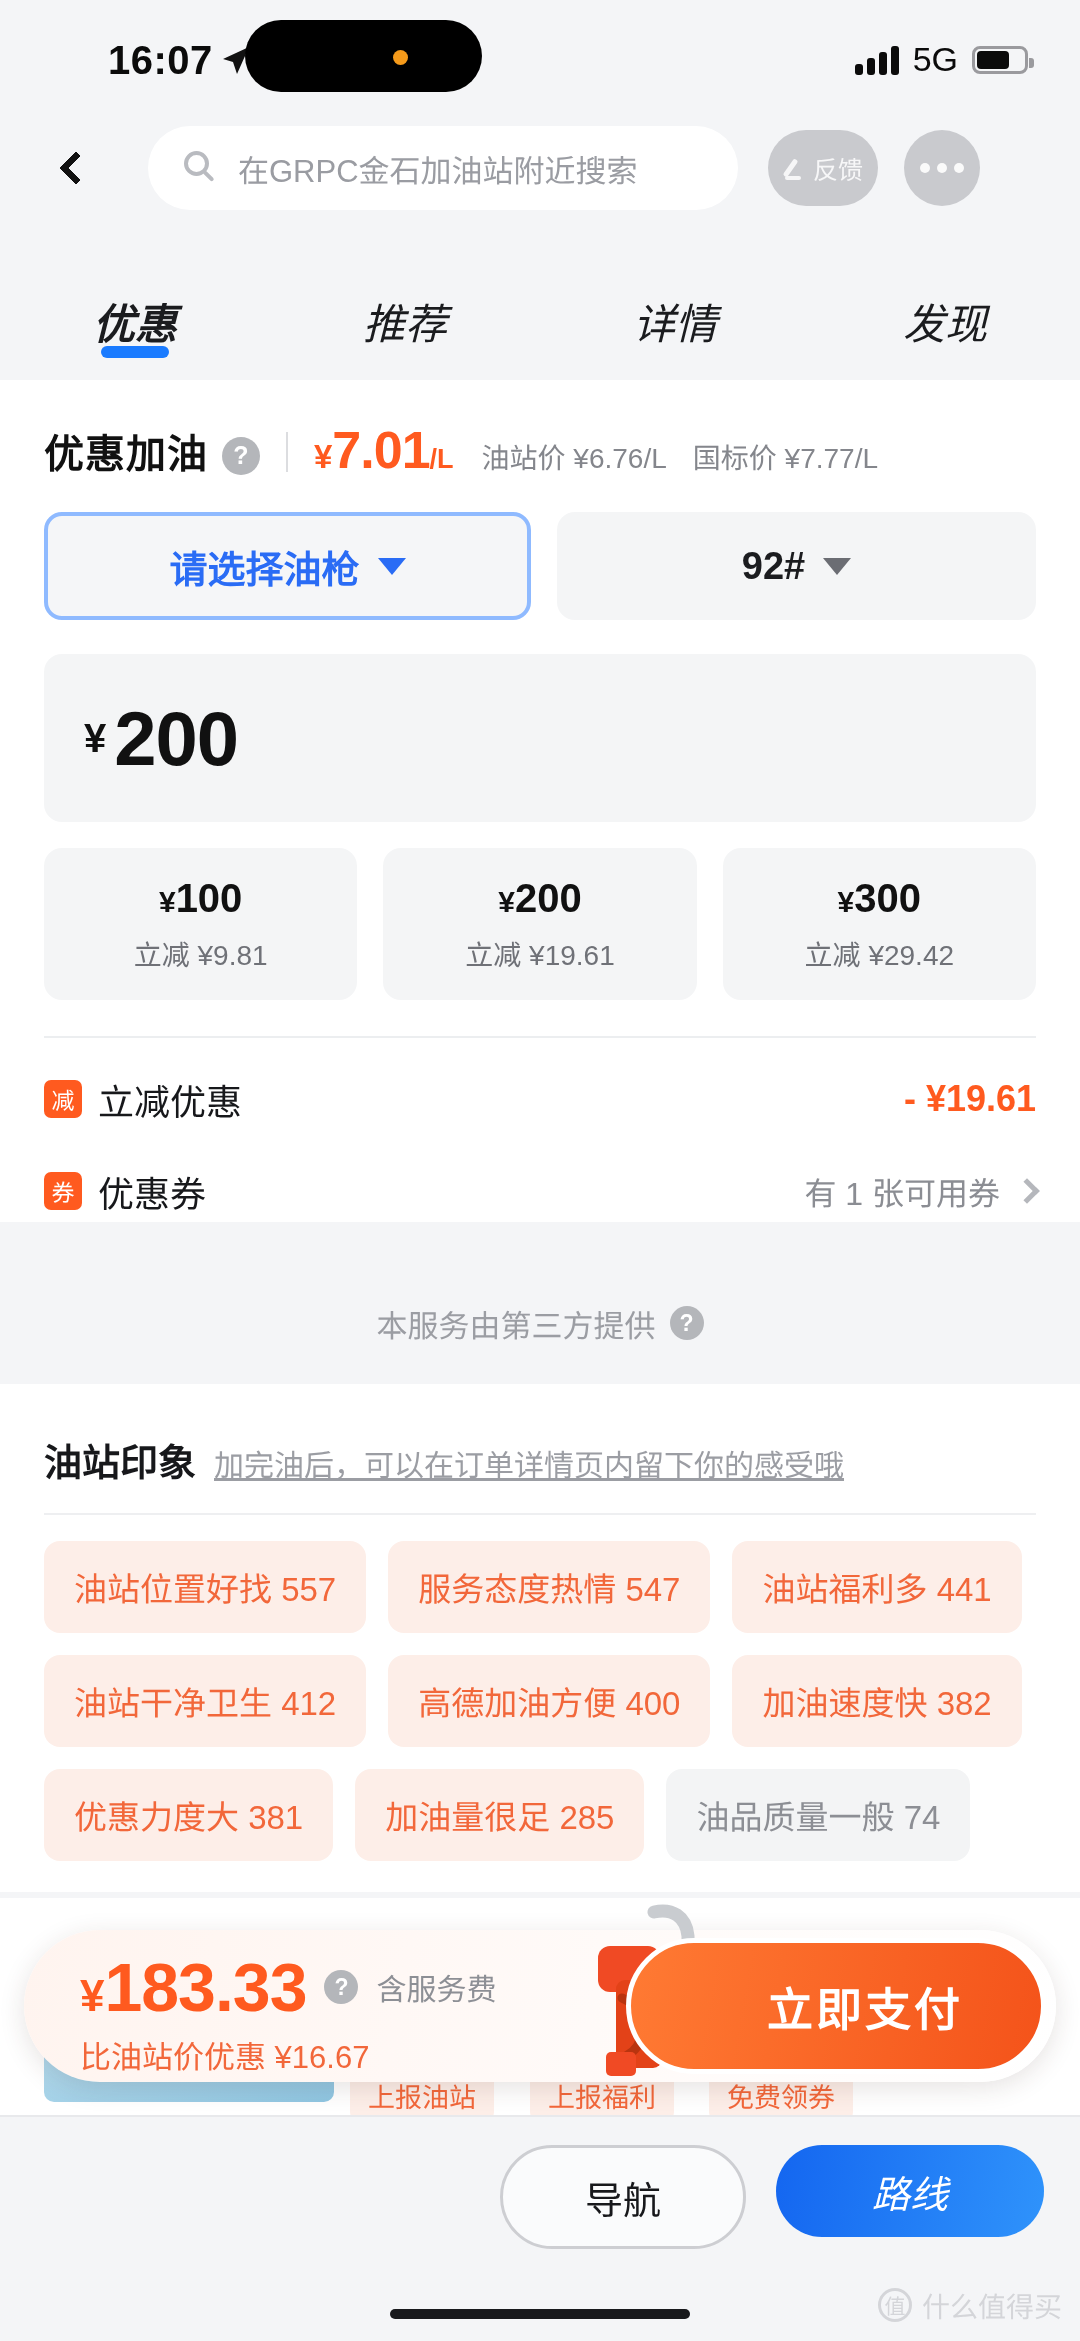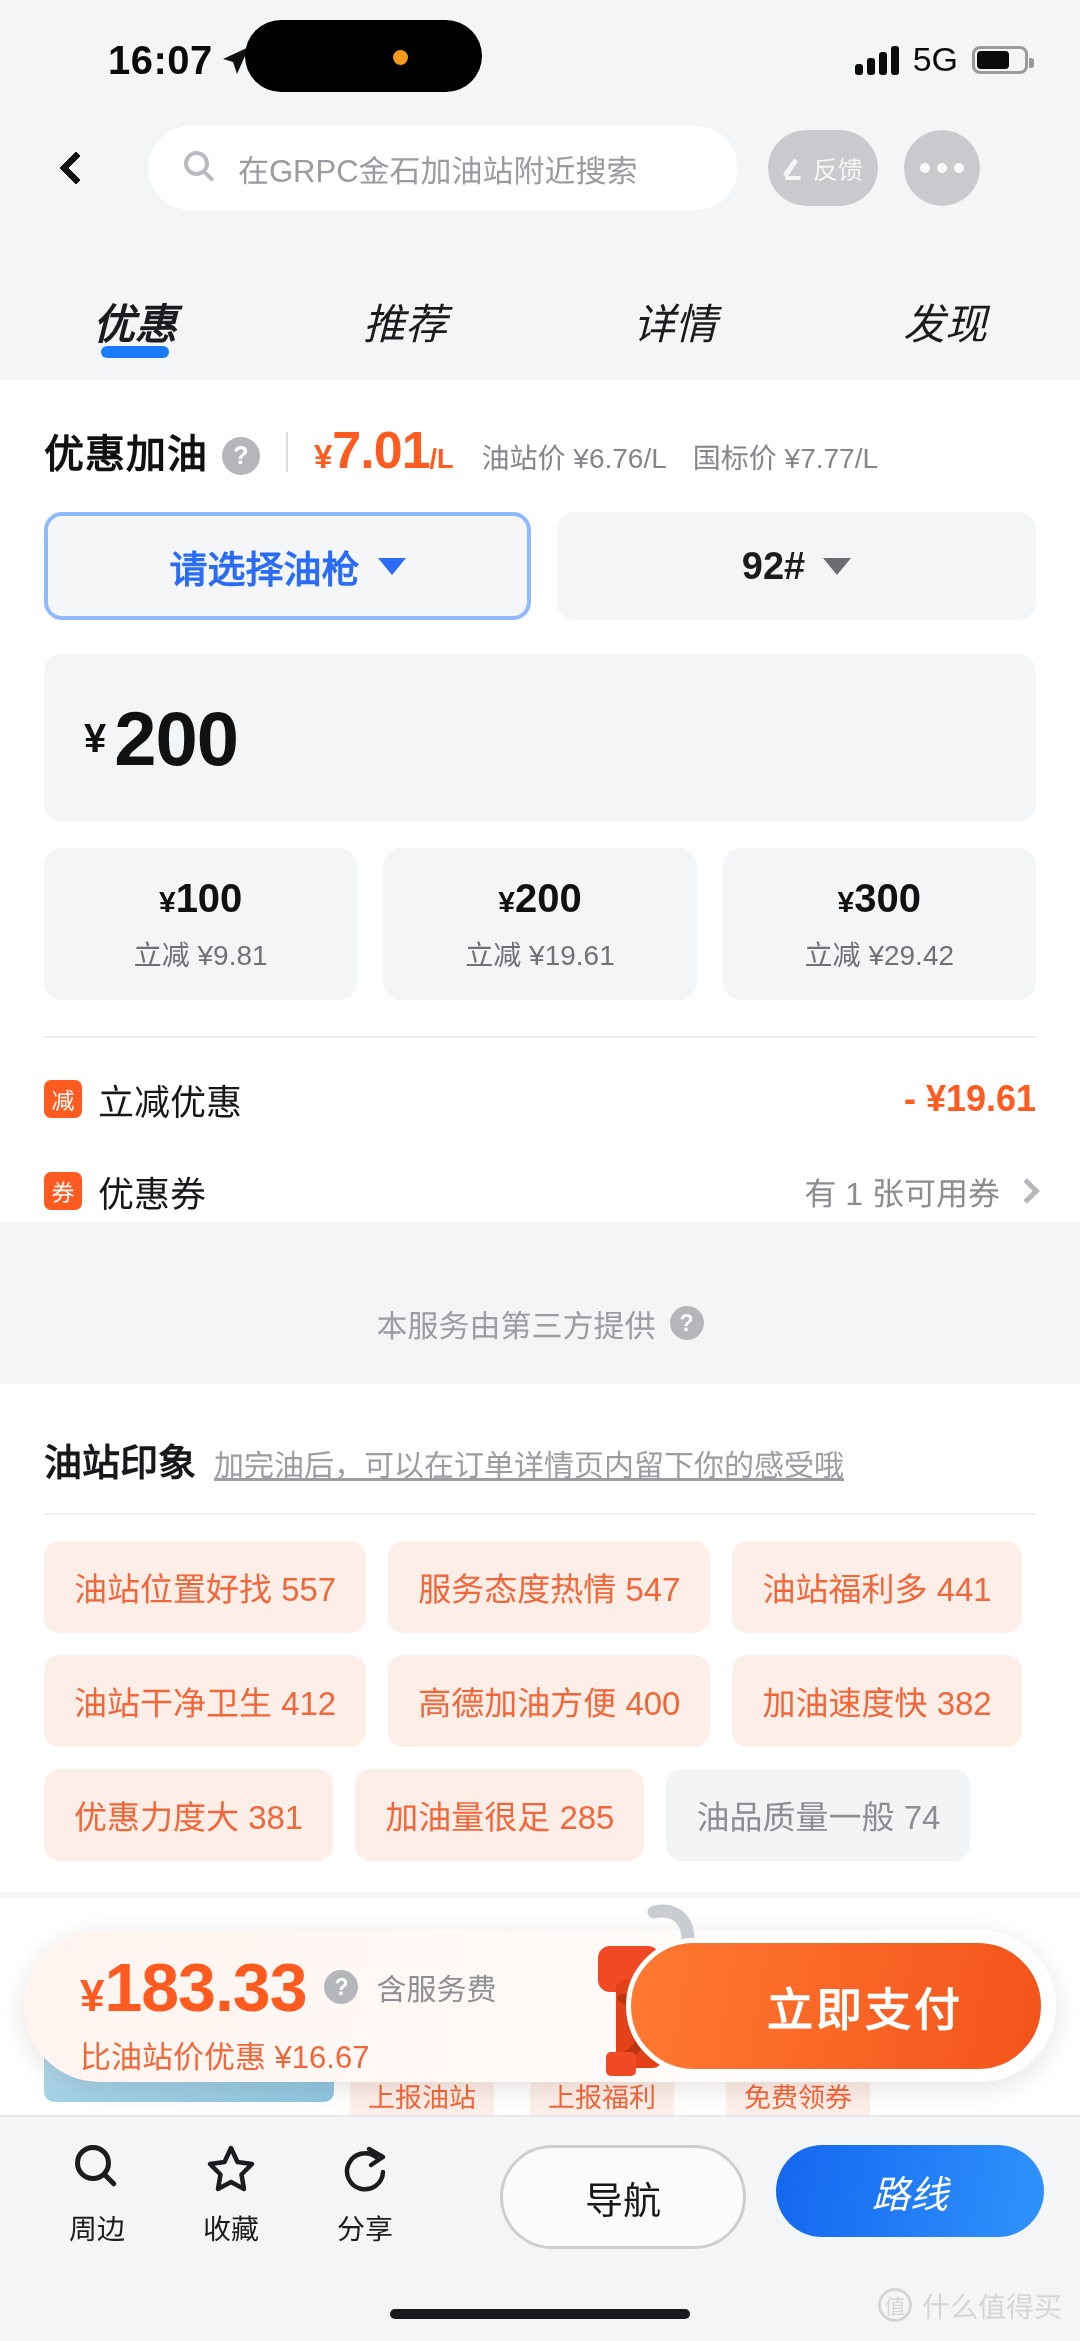--- a/index.html
+++ b/index.html
@@ -454,21 +454,21 @@
       <div class="tagchip muted">油品质量一般 74</div>
     </div>
   </div>
 
   <div class="banner-strip">
     <div class="bn-img">
       <div class="bn-img-text">车主</div>
     </div>
     <div class="bn-chip" style="left:350px">上报油站</div>
     <div class="bn-chip" style="left:530px">上报福利</div>
-    <div class="bn-chip" style="left:726px">免费领券</div>
+    <div class="bn-chip" style="left:709px">免费领券</div>
   </div>
 
   <div class="paybar">
     <div class="pay-left">
       <div class="pay-amt">
         <div>
           <span class="cur">¥</span><span class="num">183.33</span>
         </div>
         <div class="qmark sm">?</div>
         <div class="pay-fee">含服务费</div>
@@ -485,45 +485,20 @@
         <rect x="30" y="150" width="30" height="24" rx="5" fill="#f04a24"></rect>
       </svg>
     </div>
 
     <div class="pay-btn">
       <div class="pay-btn-label">立即支付</div>
     </div>
   </div>
 
   <div class="bottombar">
-    <div class="bb-items">
-      <div class="bb-item">
-        <div class="bb-ic ic-search">
-            <i></i>
-          </div>
-        <div class="bb-label">周边</div>
-      </div>
-      <div class="bb-item">
-        <div class="bb-ic">
-          <svg width="52" height="52" viewBox="0 0 52 52">
-              <path d="M26 5 L32.5 19 L47 21 L36.5 31.5 L39 46 L26 39 L13 46 L15.5 31.5 L5 21 L19.5 19 Z" fill="none" stroke="#1b1c1f" stroke-width="4.5" stroke-linejoin="round"></path>
-            </svg>
-        </div>
-        <div class="bb-label">收藏</div>
-      </div>
-      <div class="bb-item">
-        <div class="bb-ic">
-          <svg width="52" height="52" viewBox="0 0 52 52">
-            <path d="M37 14 A18 18 0 1 0 44 29" fill="none" stroke="#1b1c1f" stroke-width="4.5" stroke-linecap="round"></path>
-            <path d="M30 6 L44 14 L32 22" fill="none" stroke="#1b1c1f" stroke-width="4.5" stroke-linecap="round" stroke-linejoin="round"></path>
-          </svg>
-        </div>
-        <div class="bb-label">分享</div>
-      </div>
-    </div>
     <div class="bb-btns">
       <div class="btn-nav">导航</div>
       <div class="btn-route">路线</div>
     </div>
     <div class="home-ind"></div>
   </div>
 
   <div class="watermark">
     <div class="wm-circle">值</div>
     <div class="wm-text">什么值得买</div>

